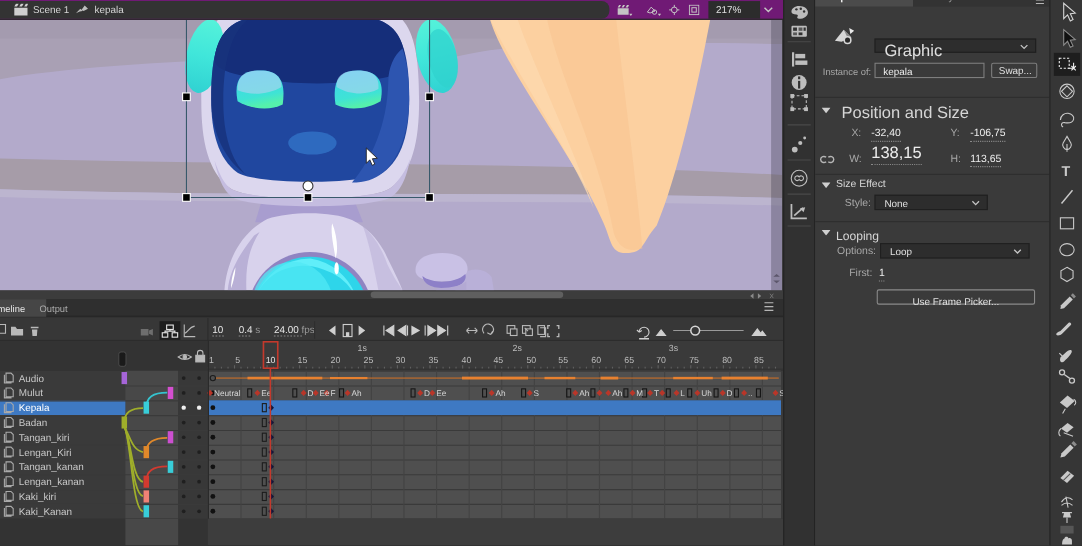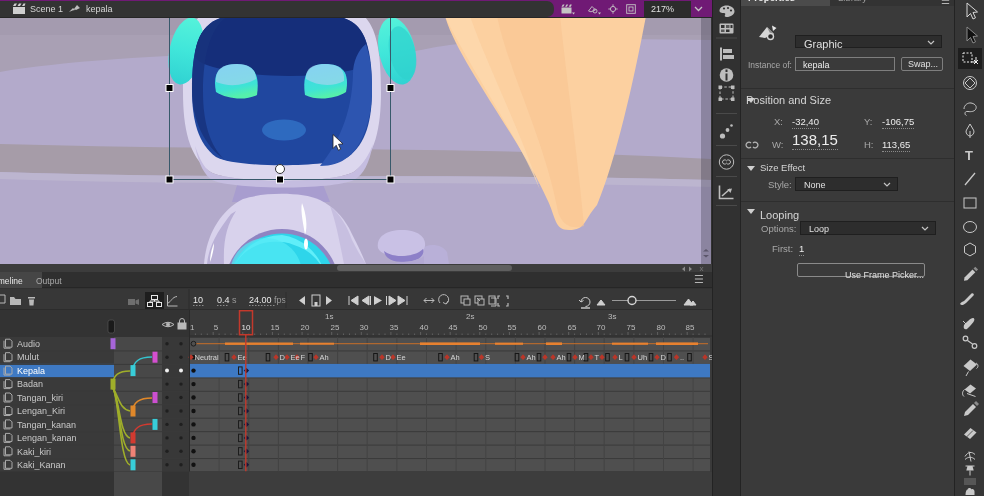--- a/index.html
+++ b/index.html
@@ -624,38 +624,38 @@
   </div>
 
   <svg class="abs" style="left:16px;top:24px" width="20" height="17" viewBox="0 0 20 17">
     <path d="M2,13 l8,-10 l7,7 l-9,4 Z" fill="#d6d6d6"></path>
     <path d="M10,3 l7,7 -3,1.3 z" fill="#8a8a8a"></path>
     <circle cx="13.5" cy="12.5" r="3" fill="#2a2a2a" stroke="#d6d6d6" stroke-width="1.4"></circle>
     <path d="M15,1.5 l4.5,2.5 -3.5,3 z" fill="#e8e8e8"></path>
   </svg>
 
   <div class="abs" style="left:54px;top:35px;width:147px;height:13px;background:#2d2d2d;border:1px solid #1f1f1f">
-    <div class="txt" style="left:8px;top:1.5px;font-size:11px;color:#e0e0e0">Graphic</div>
+    <div class="txt" style="left:8px;top:1.5px;font-size:15px;color:#e0e0e0">Graphic</div>
     <svg class="abs" style="right:6px;top:4px" width="8" height="6" viewBox="0 0 8 6">
           <path d="M1,1 l3,3 3,-3" stroke="#c4c4c4" fill="none" stroke-width="1.2"></path>
         </svg>
   </div>
   <div class="txt" style="left:7px;top:60px;font-size:8.5px;color:#a8a8a8">Instance of:</div>
   <div class="abs" style="left:54px;top:57px;width:100px;height:14px;background:#3a3a3a;border:1px solid #7e7e7e">
     <div class="txt" style="left:7px;top:1.5px;font-size:9px;color:#ededed">kepala</div>
   </div>
   <div class="abs" style="left:160px;top:57px;width:42px;height:14px;border:1px solid #7e7e7e;border-radius:2px">
     <div class="txt" style="left:6px;top:1px;font-size:9px;color:#e0e0e0">Swap...</div>
   </div>
 
   <div class="abs" style="left:0;top:88px;width:213px;height:1px;background:#2e2e2e"></div>
   <svg class="abs" style="left:6px;top:97px" width="8" height="6" viewBox="0 0 8 6">
         <path d="M0,1 h8 l-4,5 z" fill="#cfcfcf"></path>
       </svg>
-  <div class="txt" style="left:5px;top:94px;font-size:11px;color:#d6d6d6">Position and Size</div>
+  <div class="txt" style="left:24px;top:94px;font-size:15px;color:#d6d6d6">Position and Size</div>
   <div class="txt" style="left:33px;top:116px;font-size:9.5px;color:#a8a8a8">X:</div>
   <div class="txt" style="left:51px;top:116px;font-size:9.5px;color:#ededed;border-bottom:1px dotted #8a8a8a;padding-bottom:1px">-32,40</div>
   <div class="txt" style="left:123px;top:116px;font-size:9.5px;color:#a8a8a8">Y:</div>
   <div class="txt" style="left:141px;top:116px;font-size:9.5px;color:#ededed;border-bottom:1px dotted #8a8a8a;padding-bottom:1px">-106,75</div>
   <svg class="abs" style="left:4px;top:139px" width="14" height="12" viewBox="0 0 14 12">
     <path d="M6,4 a3,3 0 0 0 -5,2 a3,3 0 0 0 5,2" fill="none" stroke="#b5b5b5" stroke-width="1.3"></path>
     <path d="M8,8 a3,3 0 0 0 5,-2 a3,3 0 0 0 -5,-2" fill="none" stroke="#b5b5b5" stroke-width="1.3"></path>
   </svg>
   <div class="txt" style="left:31px;top:139px;font-size:9.5px;color:#a8a8a8">W:</div>
   <div class="txt" style="left:51px;top:131px;font-size:15px;color:#ededed;border-bottom:1px dotted #8a8a8a;padding-bottom:1px">138,15</div>
@@ -683,21 +683,21 @@
   <div class="txt" style="left:20px;top:223px;font-size:9.5px;color:#a8a8a8">Options:</div>
   <div class="abs" style="left:59px;top:221px;width:136px;height:14px;background:#2d2d2d;border:1px solid #1f1f1f">
     <div class="txt" style="left:8px;top:1.5px;font-size:9px;color:#e0e0e0">Loop</div>
     <svg class="abs" style="right:6px;top:4px" width="8" height="6" viewBox="0 0 8 6">
           <path d="M1,1 l3,3 3,-3" stroke="#c4c4c4" fill="none" stroke-width="1.2"></path>
         </svg>
   </div>
   <div class="txt" style="left:31px;top:243px;font-size:9.5px;color:#a8a8a8">First:</div>
   <div class="txt" style="left:58px;top:243px;font-size:9.5px;color:#ededed;border-bottom:1px dotted #8a8a8a;padding-bottom:1px">1</div>
 
-  <div class="abs" style="left:56px;top:263px;width:128px;height:14px;border:1px solid #8a8a8a;border-radius:2px;text-align:right">
+  <div class="abs" style="left:56px;top:263px;width:144px;height:14px;border:1px solid #8a8a8a;border-radius:2px;text-align:center">
     <span style="font-size:9px;color:#e0e0e0;line-height:13px">Use Frame Picker...</span>
   </div>
 </div>
 
 <div class="abs" id="tools" style="left:954px;top:0;width:30px;height:496px;background:#363636;border-left:1px solid #232323">
 <svg width="30" height="496" viewBox="0 0 30 496">
   <path d="M12,3 l0,14 3.5,-3.5 2.5,5.5 2.5,-1.2 -2.5,-5.3 4.5,-0.5 z" fill="none" stroke="#d6d6d6"></path>
   <path d="M12,27 l0,14 3.5,-3.5 2.5,5.5 2.5,-1.2 -2.5,-5.3 4.5,-0.5 z" fill="#111" stroke="#8a8a8a"></path>
   <rect x="3" y="48" width="24" height="21" fill="#1e1e1e"></rect>
   <g stroke="#f0f0f0" fill="none">

